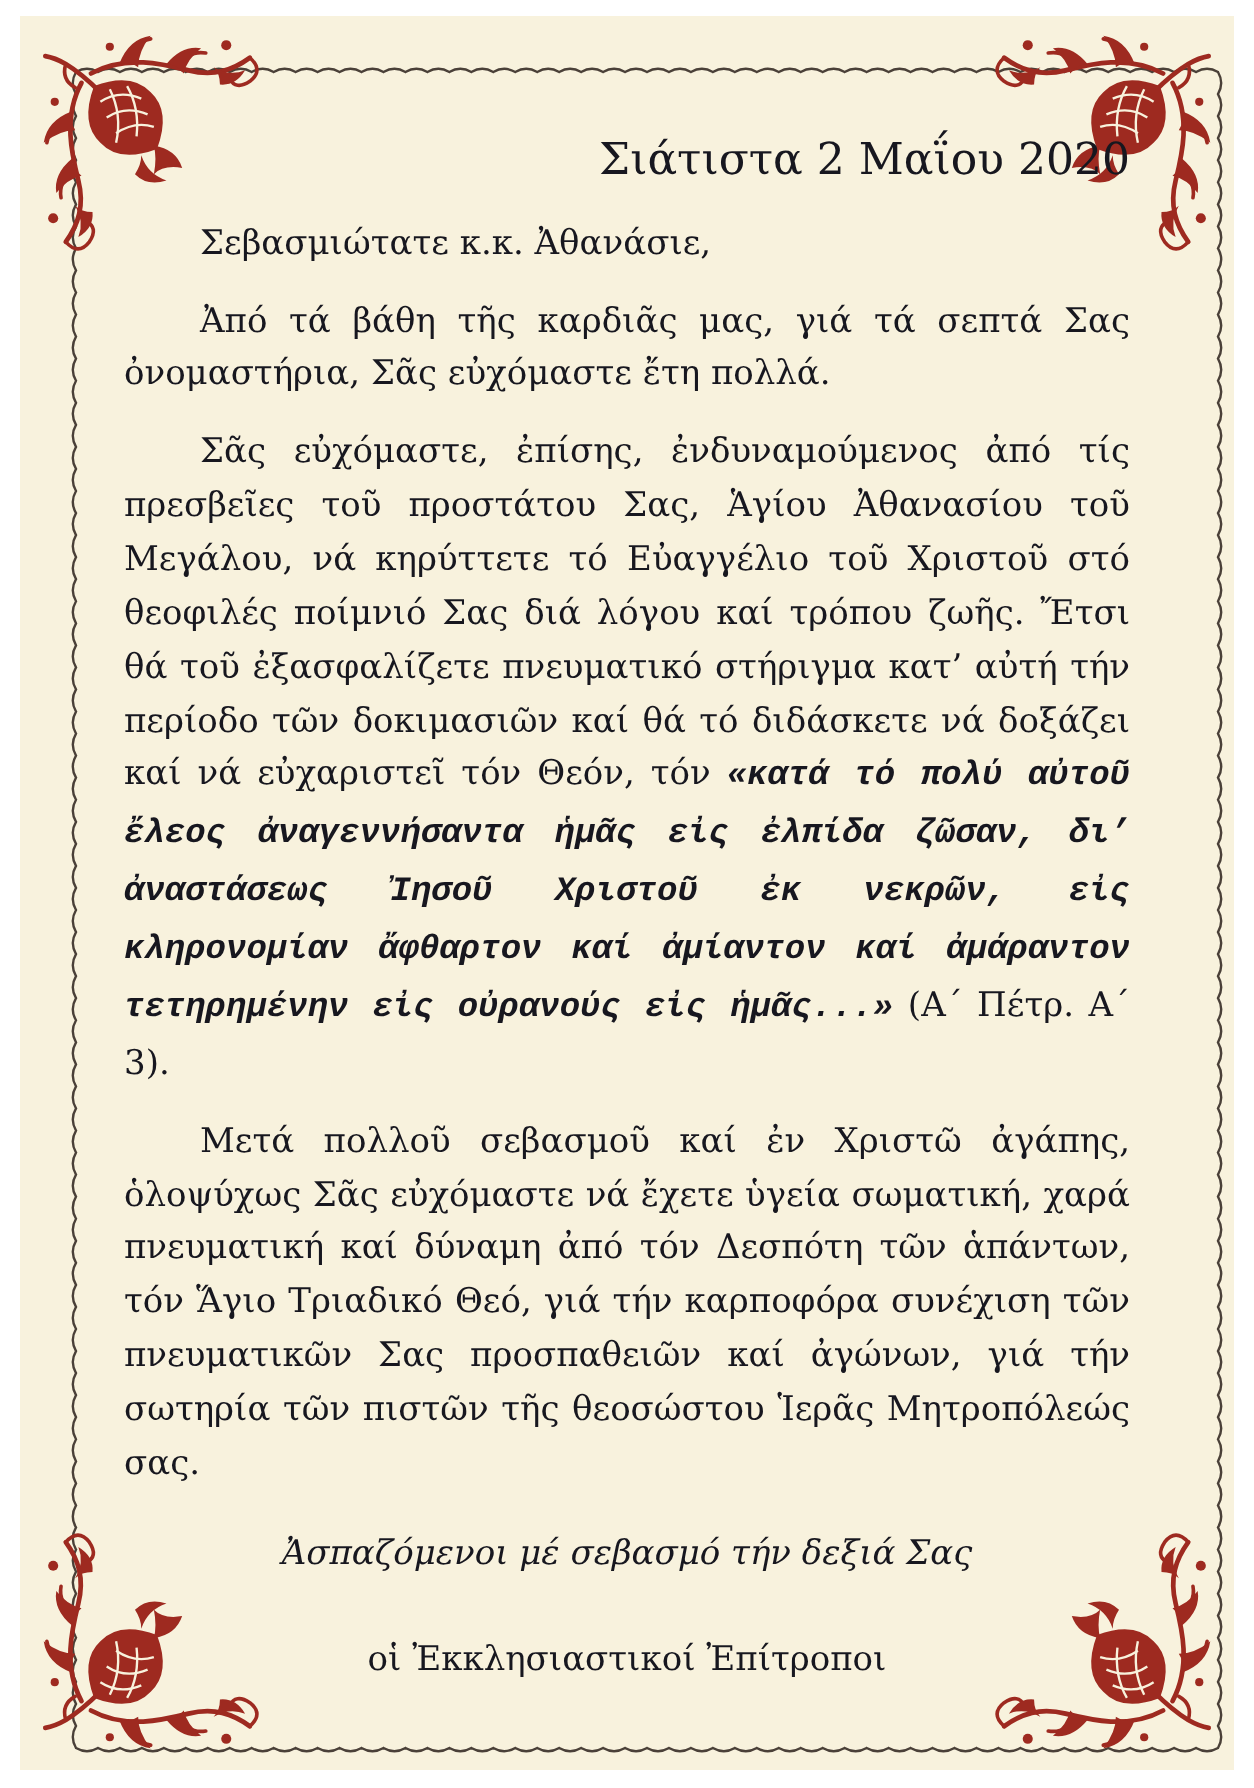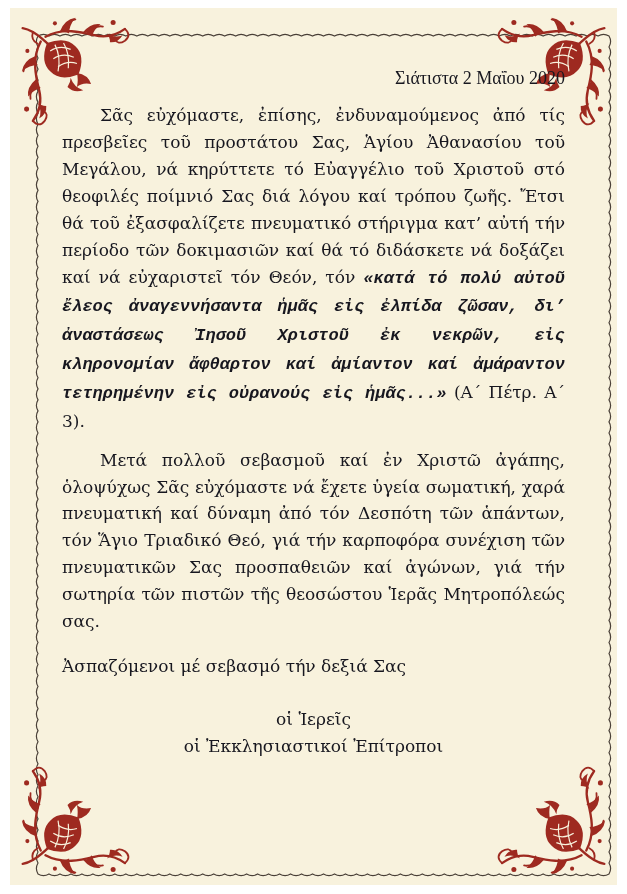--- a/index.html
+++ b/index.html
@@ -26,25 +26,25 @@
   .corner.br{bottom:3px;right:4px;transform:scale(-1,-1);}
   .corner svg{width:100%;height:100%;display:block;}
   .orn-stroke{fill:none;stroke:var(--orn);stroke-width:3;stroke-linecap:round;}
   .orn-stroke .thin{stroke-width:2.3;}
   .orn-fill{fill:var(--orn);stroke:none;}
   .orn-hatch{fill:none;stroke:var(--paper);stroke-width:1.5;}
   .content{
     position:absolute;left:52px;right:52px;top:50px;
     color:var(--ink);font-size:17px;line-height:1.58;
   }
-  .date{text-align:right;margin:6px 0 10px;font-size:18px;font-family:Liberation Serif, serif;}
+  .date{text-align:right;margin:6px 0 10px;font-size:22px;}
   .salutation{text-indent:38px;margin:0 0 12px;}
   p.body{text-align:justify;text-indent:38px;margin:0 0 12px;}
   .quote{font-weight:bold;font-style:italic;font-family:Liberation Mono, monospace;}
-  .closing{text-align:left;margin:18px 0 26px;}
+  .closing{text-align:center;margin:18px 0 26px;font-style:italic;}
   .signatures{text-align:center;}
   .signatures div{line-height:1.6;}
   .defs{position:absolute;width:0;height:0;}
 </style>
 </head>
 <body>
 
 <svg class="defs" aria-hidden="true">
   <symbol id="orn" viewBox="0 0 150 150">
     <g class="orn-stroke">
@@ -106,27 +106,28 @@
       </svg>
   </div>
   <div class="corner br">
     <svg viewBox="0 0 150 150">
         <use href="#orn"></use>
       </svg>
   </div>
 
   <div class="content">
     <div class="date">Σιάτιστα 2 Μαΐου 2020</div>
+    <div class="salutation">Σεβασμιώτατε κ.κ. Ἀθανάσιε,</div>
 
+    <p class="body">Ἀπό τά βάθη τῆς καρδιᾶς μας, γιά τά σεπτά Σας ὀνομαστήρια, Σᾶς εὐχόμαστε ἔτη πολλά.</p>
 
     <p class="body"><span>Σᾶς εὐχόμαστε, ἐπίσης, ἐνδυναμούμενος ἀπό τίς πρεσβεῖες τοῦ προστάτου Σας, Ἁγίου Ἀθανασίου τοῦ Μεγάλου, νά κηρύττετε τό Εὐαγγέλιο τοῦ Χριστοῦ στό θεοφιλές ποίμνιό Σας διά λόγου καί τρόπου ζωῆς. Ἔτσι θά τοῦ ἐξασφαλίζετε πνευματικό στήριγμα κατ’ αὐτή τήν περίοδο τῶν δοκιμασιῶν καί θά τό διδάσκετε νά δοξάζει καί νά εὐχαριστεῖ τόν Θεόν, τόν </span><span class="quote">«κατά τό πολύ αὐτοῦ ἔλεος ἀναγεννήσαντα ἡμᾶς εἰς ἐλπίδα ζῶσαν, δι’ ἀναστάσεως Ἰησοῦ Χριστοῦ ἐκ νεκρῶν, εἰς κληρονομίαν ἄφθαρτον καί ἀμίαντον καί ἀμάραντον τετηρημένην εἰς οὐρανούς εἰς ἡμᾶς...»</span><span> (Α΄ Πέτρ. Α΄ 3).</span></p>
 
     <p class="body">Μετά πολλοῦ σεβασμοῦ καί ἐν Χριστῶ ἀγάπης, ὁλοψύχως Σᾶς εὐχόμαστε νά ἔχετε ὑγεία σωματική, χαρά πνευματική καί δύναμη ἀπό τόν Δεσπότη τῶν ἁπάντων, τόν Ἅγιο Τριαδικό Θεό, γιά τήν καρποφόρα συνέχιση τῶν πνευματικῶν Σας προσπαθειῶν καί ἀγώνων, γιά τήν σωτηρία τῶν πιστῶν τῆς θεοσώστου Ἱερᾶς Μητροπόλεώς σας.</p>
 
     <div class="closing">Ἀσπαζόμενοι μέ σεβασμό τήν δεξιά Σας</div>
 
     <div class="signatures">
-      <div>οἱ Ἱερεῖς</div>
       <div>οἱ Ἐκκλησιαστικοί Ἐπίτροποι</div>
 
     </div>
   </div>
 </div>
 
 </body></html>

